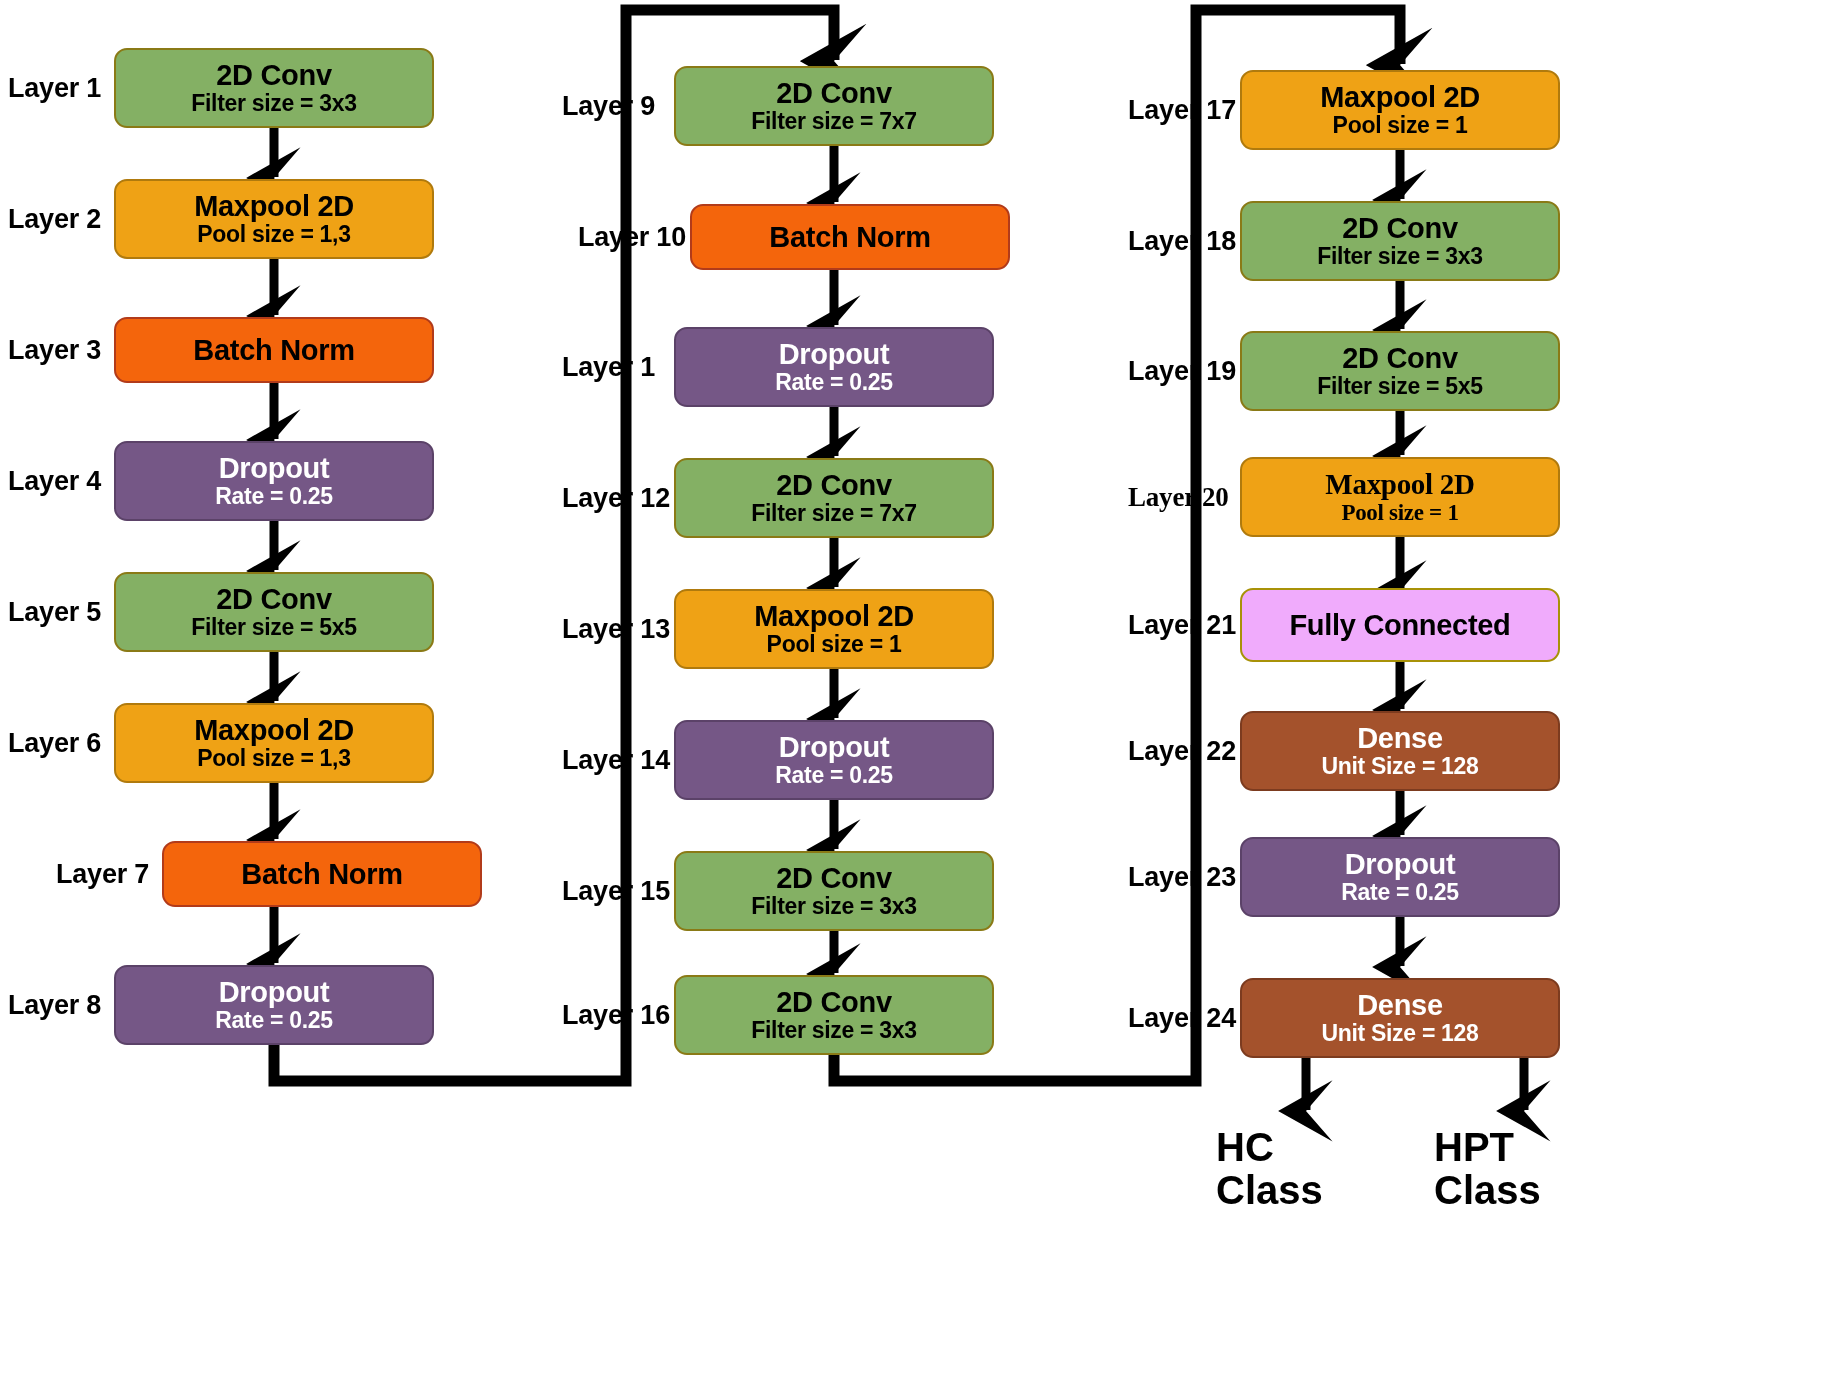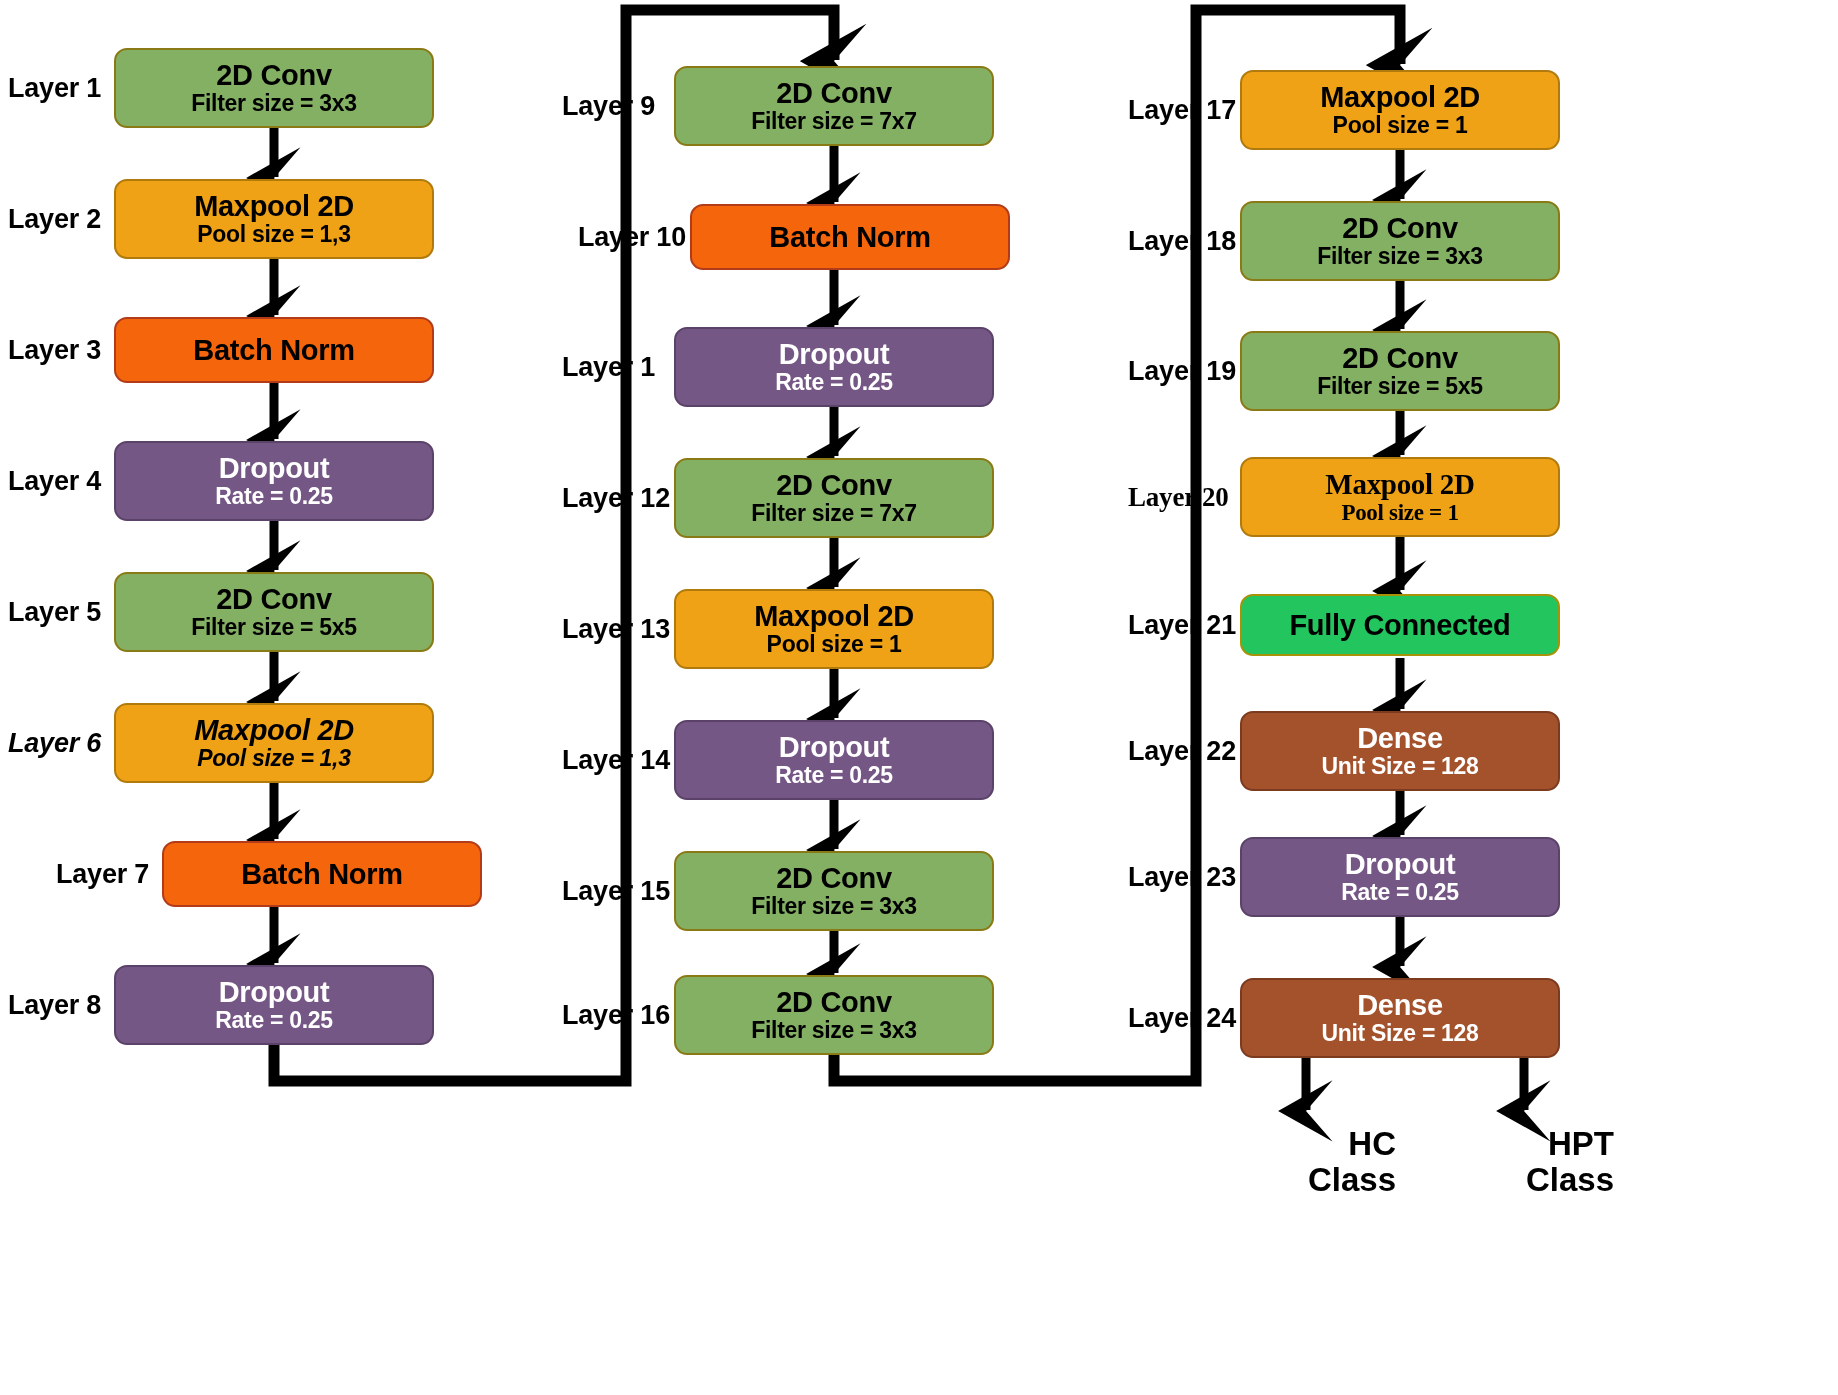--- a/index.html
+++ b/index.html
@@ -63,24 +63,24 @@
   .node .sub {
     font-size: 23px;
     font-weight: bold;
     letter-spacing: -0.3px;
     margin-top: 2px;
   }
   
 
   .out-label {
     position: absolute;
-    font-size: 33px;
+    font-size: 40px;
     font-weight: bold;
     color: #000;
-    text-align: right;
+    text-align: left;
     line-height: 1.08;
     white-space: pre-line;
   }
 </style>
 </head>
 <body>
 
 <div id="canvas">
 
   <svg id="wires" viewBox="0 0 1838 1395" width="1838" height="1395" xmlns="http://www.w3.org/2000/svg">
@@ -148,21 +148,21 @@
           <div class="sub">Rate = 0.25</div>
         </div>
       </div>
       <div class="row" style="left: 8px; top: 572px; height: 80px;">
         <div class="layer-label" style="width: 100px;">Layer 5</div>
         <div class="node" style="width: 320px; height: 80px; margin-left: 6px; background: rgb(132, 176, 100); border-color: rgb(138, 122, 22); color: rgb(0, 0, 0);">
           <div class="title">2D Conv</div>
           <div class="sub">Filter size = 5x5</div>
         </div>
       </div>
-      <div class="row" style="left: 8px; top: 703px; height: 80px; font-style: italic;">
+      <div class="row" style="left: 8px; top: 703px; height: 80px;">
         <div class="layer-label" style="width: 100px;">Layer 6</div>
         <div class="node" style="width: 320px; height: 80px; margin-left: 6px; background: rgb(239, 162, 21); border-color: rgb(176, 122, 13); color: rgb(0, 0, 0);">
           <div class="title">Maxpool 2D</div>
           <div class="sub">Pool size = 1,3</div>
         </div>
       </div>
       <div class="row" style="left: 8px; top: 841px; height: 66px;">
         <div class="layer-label" style="width: 100px; margin-left: 48px;">Layer 7</div>
         <div class="node" style="width: 320px; height: 66px; margin-left: 6px; background: rgb(244, 101, 12); border-color: rgb(178, 59, 26); color: rgb(0, 0, 0);">
           <div class="title">Batch Norm</div>
@@ -259,21 +259,21 @@
       </div>
       <div class="row" style="left: 1128px; top: 457px; height: 80px; font-family: Liberation Serif, serif;">
         <div class="layer-label" style="width: 110px;">Layer 20</div>
         <div class="node" style="width: 320px; height: 80px; margin-left: 2px; background: rgb(239, 162, 21); border-color: rgb(176, 122, 13); color: rgb(0, 0, 0);">
           <div class="title">Maxpool 2D</div>
           <div class="sub">Pool size = 1</div>
         </div>
       </div>
       <div class="row" style="left: 1128px; top: 592px; height: 66px;">
         <div class="layer-label" style="width: 110px;">Layer 21</div>
-        <div class="node" style="width: 320px; height: 62px; margin-left: 2px; background: #22c55e; border-color: rgb(168, 146, 8); color: rgb(0, 0, 0);">
+        <div class="node" style="width: 320px; height: 74px; margin-left: 2px; background: #f0abfc; border-color: rgb(168, 146, 8); color: rgb(0, 0, 0);">
           <div class="title">Fully Connected</div>
         </div>
       </div>
       <div class="row" style="left: 1128px; top: 711px; height: 80px;">
         <div class="layer-label" style="width: 110px;">Layer 22</div>
         <div class="node" style="width: 320px; height: 80px; margin-left: 2px; background: rgb(164, 82, 44); border-color: rgb(124, 59, 31); color: rgb(255, 255, 255);">
           <div class="title">Dense</div>
           <div class="sub">Unit Size = 128</div>
         </div>
       </div>

